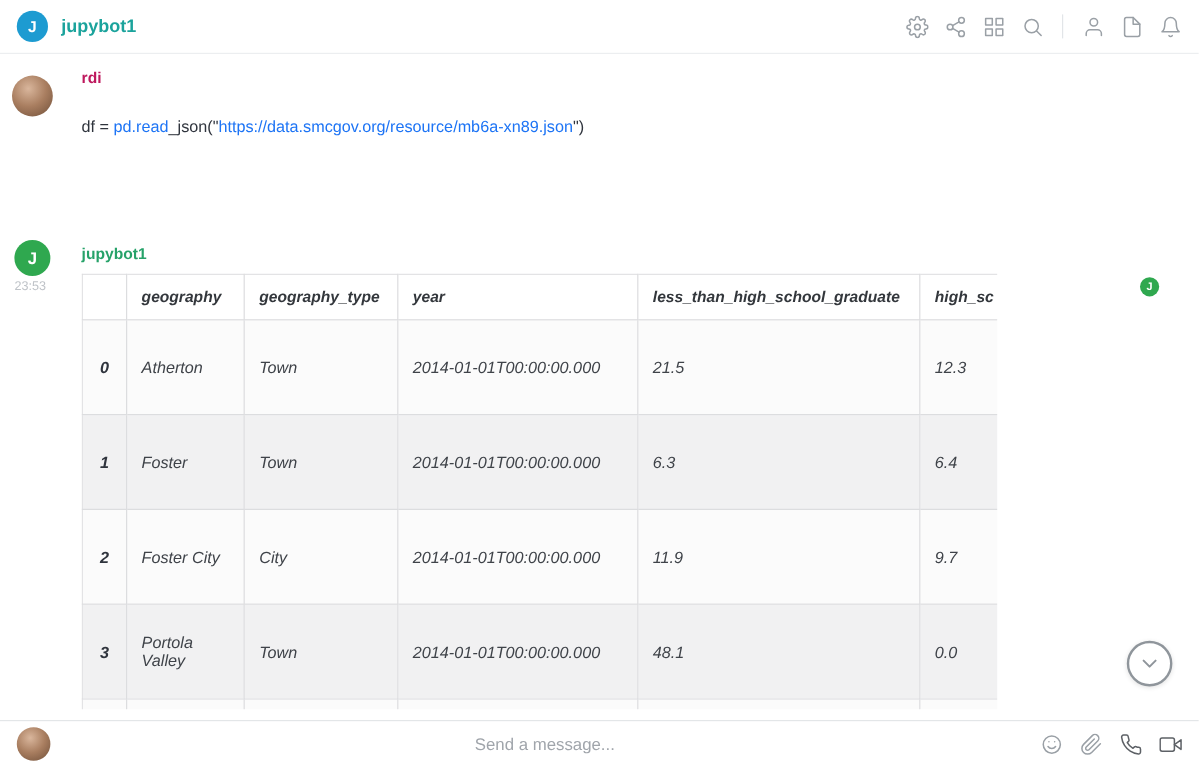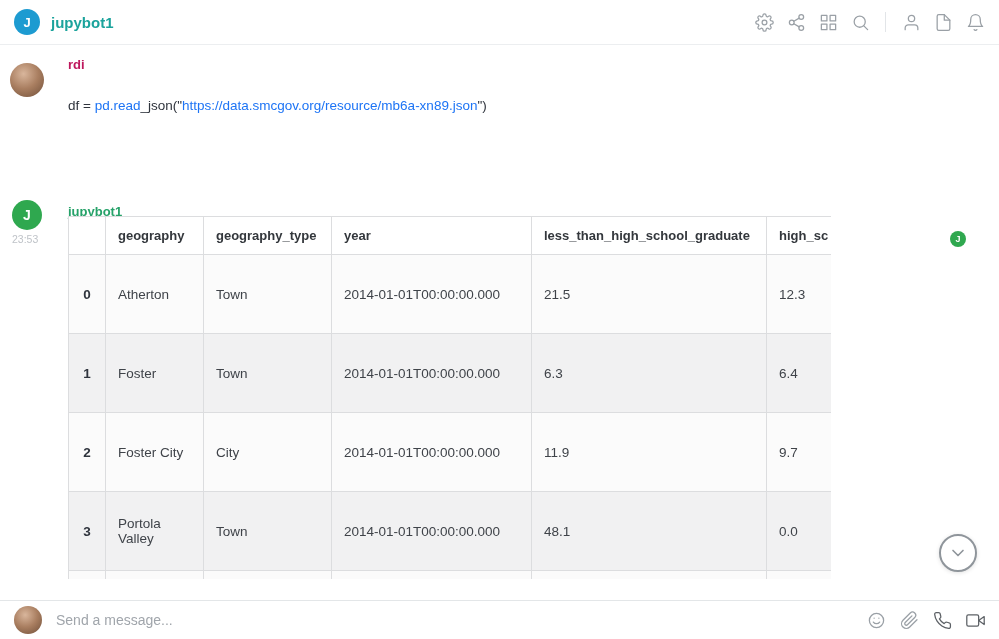--- a/index.html
+++ b/index.html
@@ -28,21 +28,21 @@
   .username { position:absolute; left:68px; font-size:13px; font-weight:bold; }
   .rdi-name { color:#be185d; top:12px; }
   .bot-name { color:#26a269; top:159px; }
   .msg-lines { position:absolute; left:68px; top:50px; font-size:13.5px; color:#2f343d; line-height:22px; }
   .msg-line a, .chat-link { color:#1d74f5; cursor:pointer; }
   .bot-avatar-msg { position:absolute; left:12px; top:155px; width:30px; height:30px;
                     background:#2fa84f; font-size:14px; }
   .timestamp { position:absolute; left:12px; top:188px; font-size:10.5px; color:#bfc3c8; }
 
   
-  .table-clip { position:absolute; left:68px; top:171px; width:763px; height:363px; overflow:hidden; }
+  .table-clip { position:absolute; left:68px; top:183px; width:763px; height:363px; overflow:hidden;font-style:italic; }
   table.df { border-collapse:collapse; table-layout:fixed; width:838px; background:#fff;
              font-size:13.5px; color:#3f4349; }
   table.df th, table.df td { border:1px solid #dcdddf; padding:8px 12px; text-align:left;
                              vertical-align:middle; overflow:hidden; }
   table.df thead th { height:38px; font-size:13px; font-weight:bold; color:#33373c;
                       background:#fff; white-space:nowrap; }
   table.df tbody tr { height:79px; }
   table.df tbody tr:nth-child(odd)  { background:#fbfbfb; }
   table.df tbody tr:nth-child(even) { background:#f1f1f2; }
   table.df td.idx { font-weight:bold; text-align:center; padding:8px 4px; color:#2f343d; }
@@ -59,21 +59,21 @@
                  display:flex; align-items:center; justify-content:center; cursor:pointer;
                  box-shadow:0 1px 4px rgba(0,0,0,.12); }
   .scroll-down svg { width:20px; height:20px; stroke:currentColor; fill:none;
                      stroke-width:2; stroke-linecap:round; stroke-linejoin:round; }
 
   
   .composer { position:absolute; left:0; right:0; bottom:0; height:39px; background:#fff;
               border-top:1px solid #e3e6e8; display:flex; align-items:center; padding:0 14px; z-index:20; }
   .composer-avatar { width:28px; height:28px; }
   .composer-input { flex:1; margin:0 14px; border:none; outline:none; font-size:14px;
-                    color:#444; font-family:"Liberation Sans", sans-serif; background:transparent; }
+                    color:#444; font-family:"Liberation Sans", sans-serif; background:transparent;text-align:center; }
   .composer-input::placeholder { color:#a0a5ab; }
   .composer-actions { display:flex; align-items:center; gap:13px; color:#9aa0a6; }
   .composer-actions .dark { color:#5d6166; }
 </style>
 </head>
 <body>
 
 <div class="header">
   <div class="avatar-round header-avatar">J</div>
   <div class="room-title">jupybot1</div>

